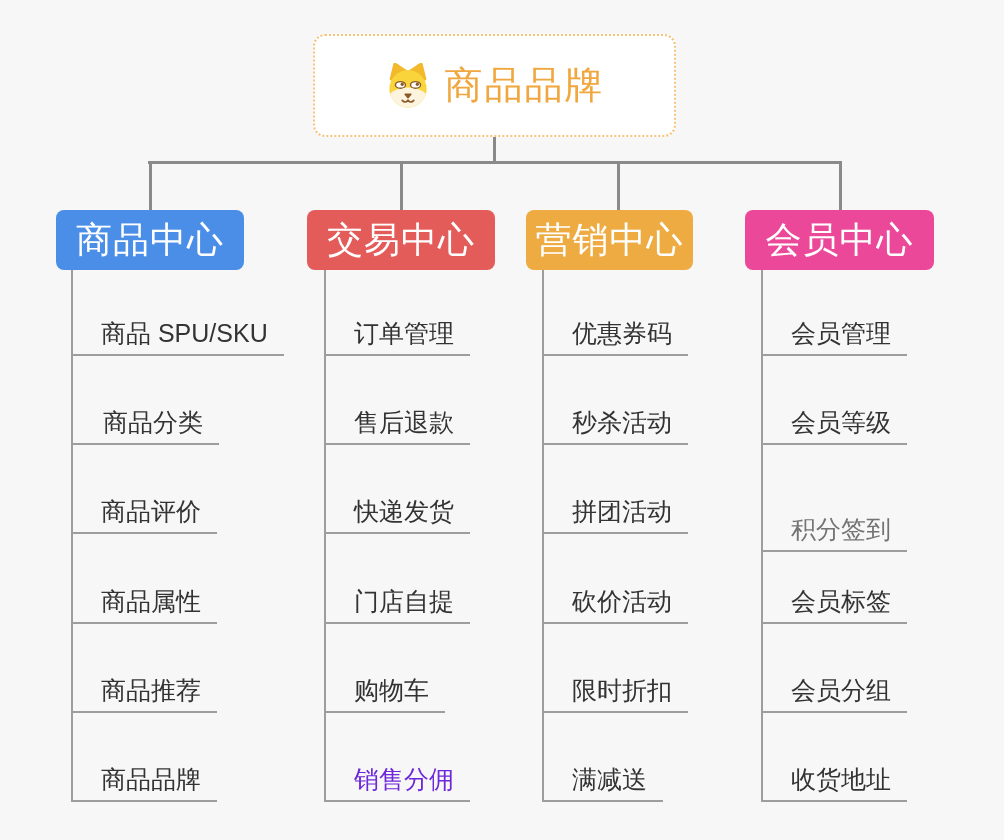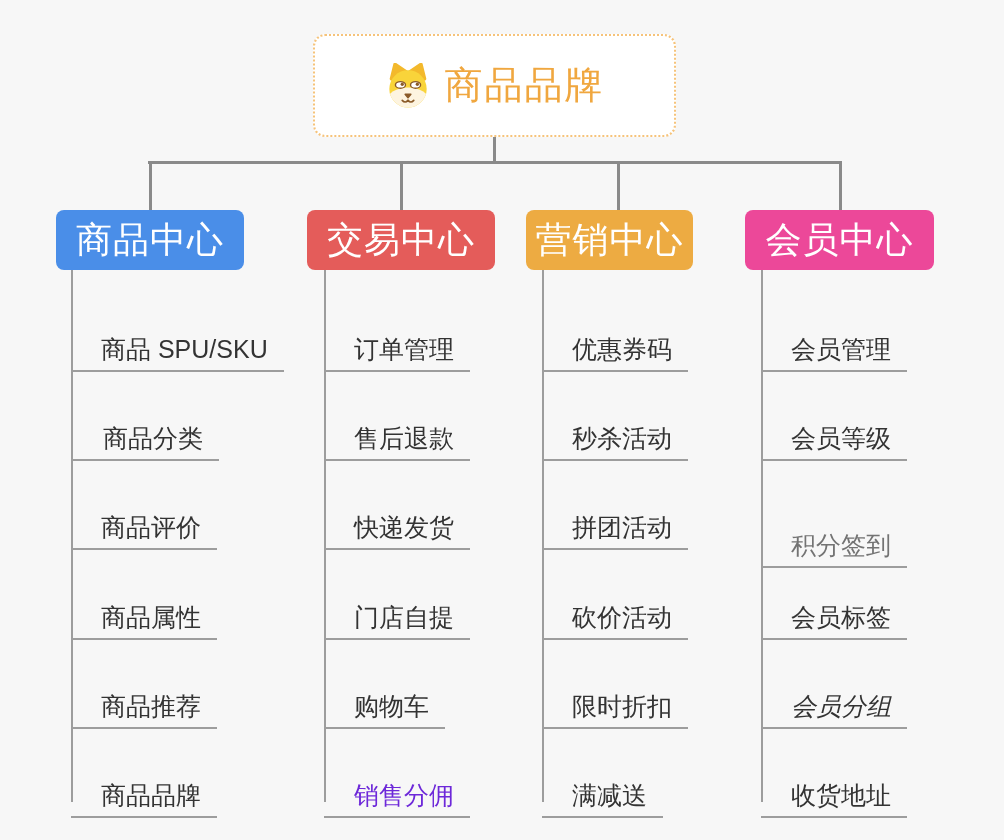--- a/index.html
+++ b/index.html
@@ -51,21 +51,20 @@
     white-space: nowrap;
   }
   .leaf {
     position: absolute;
     font-size: 25px;
     line-height: 29px;
     color: #333333;
     padding: 0 16px 6px 30px;
     border-bottom: 2px solid #9d9d9d;
     white-space: nowrap;
-    margin-top: 16px;
   }
 </style>
 </head>
 <body style="background: rgb(247, 247, 247);">
 
 <div id="stage">
 
   <div class="root-node">
     <svg class="root-icon" viewBox="0 0 64 64">
       <defs>
@@ -116,15 +115,15 @@
     <div class="leaf" style="left: 542px; top: 587px; border-bottom-color: rgb(157, 157, 157); color: rgb(51, 51, 51);">砍价活动</div>
     <div class="leaf" style="left: 542px; top: 676px; border-bottom-color: rgb(157, 157, 157); color: rgb(51, 51, 51);">限时折扣</div>
     <div class="leaf" style="left: 542px; top: 765px; border-bottom-color: rgb(157, 157, 157); color: rgb(51, 51, 51);">满减送</div>
     <div class="conn" style="left: 838.5px; top: 164px; width: 3px; height: 46px; background: rgb(138, 138, 138);"></div>
     <div class="branch-box" style="left: 745px; width: 189px; background: #ec4899;">会员中心</div>
     <div class="trunk" style="left: 761px; top: 270px; height: 532px; background: rgb(157, 157, 157);"></div>
     <div class="leaf" style="left: 761px; top: 319px; border-bottom-color: rgb(157, 157, 157); color: rgb(51, 51, 51);">会员管理</div>
     <div class="leaf" style="left: 761px; top: 408px; border-bottom-color: rgb(157, 157, 157); color: rgb(51, 51, 51);">会员等级</div>
     <div class="leaf" style="left: 761px; top: 515px; border-bottom-color: rgb(157, 157, 157); color: #737373;">积分签到</div>
     <div class="leaf" style="left: 761px; top: 587px; border-bottom-color: rgb(157, 157, 157); color: rgb(51, 51, 51);">会员标签</div>
-    <div class="leaf" style="left: 761px; top: 676px; border-bottom-color: rgb(157, 157, 157); color: rgb(51, 51, 51); font-style: italic;">会员分组</div>
+    <div class="leaf" style="left: 761px; top: 676px; border-bottom-color: rgb(157, 157, 157); color: rgb(51, 51, 51);">会员分组</div>
     <div class="leaf" style="left: 761px; top: 765px; border-bottom-color: rgb(157, 157, 157); color: rgb(51, 51, 51);">收货地址</div>
   </div>
 
 </body></html>

